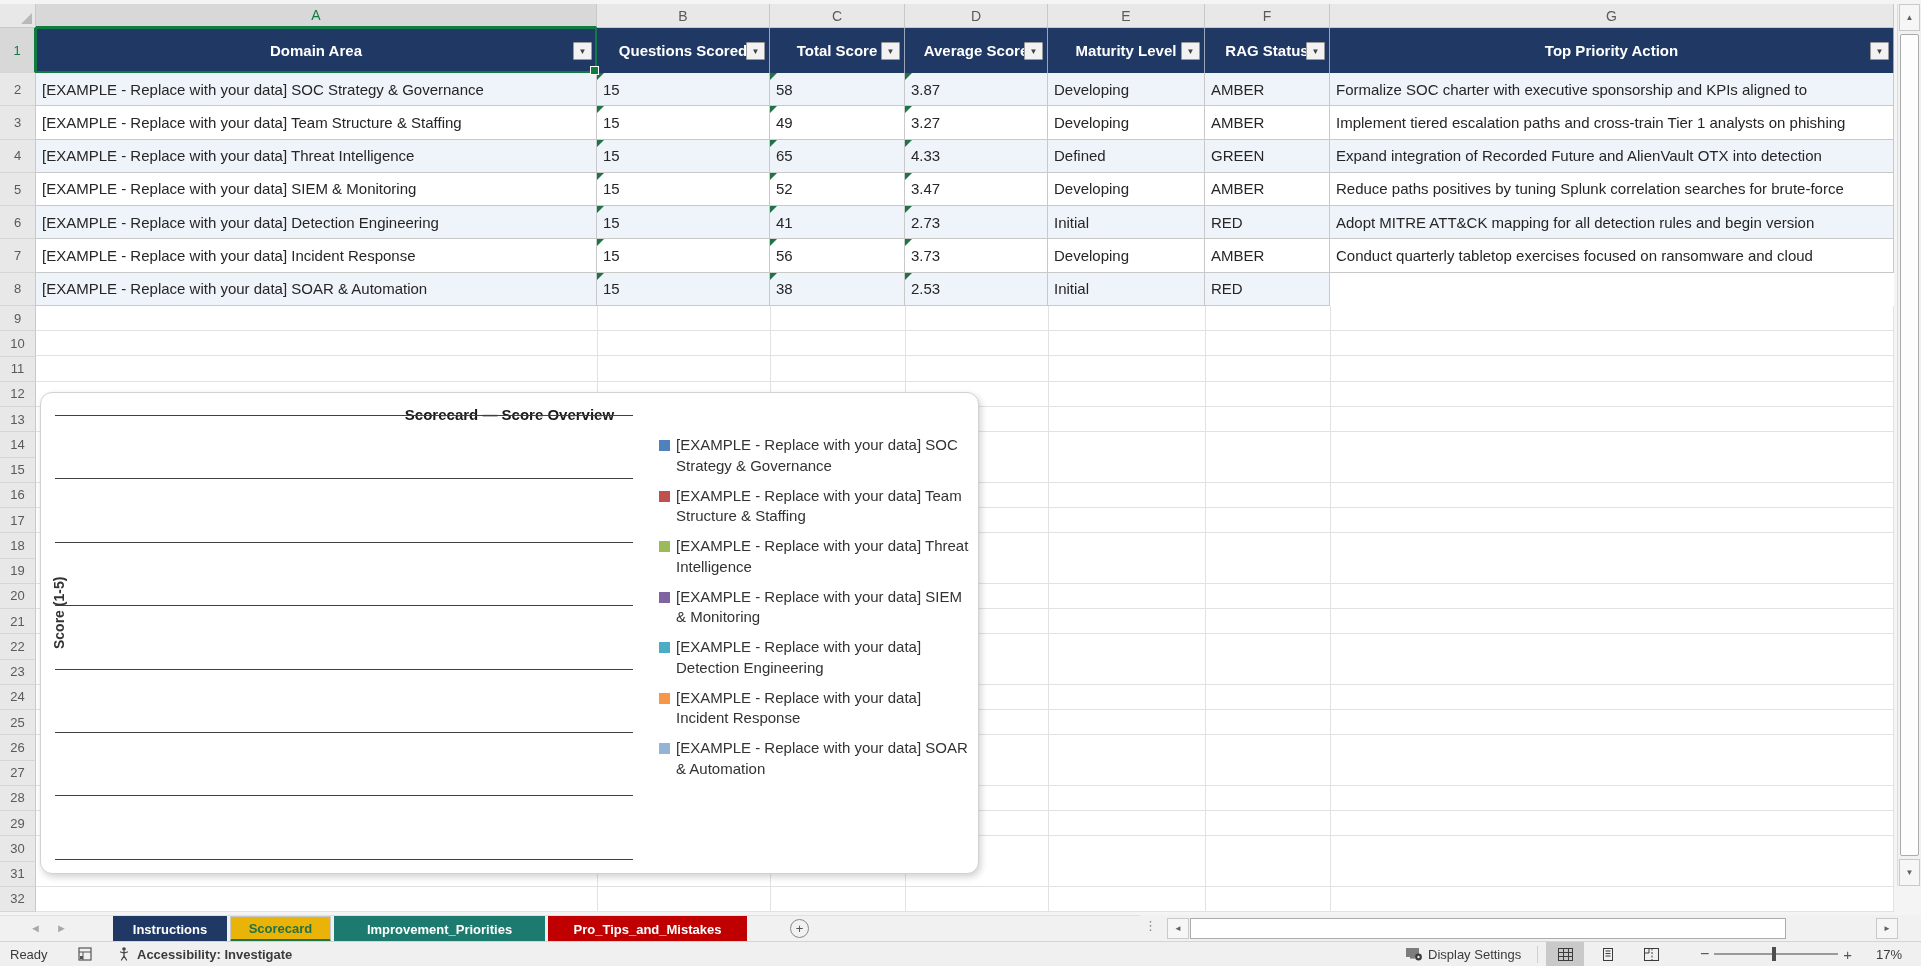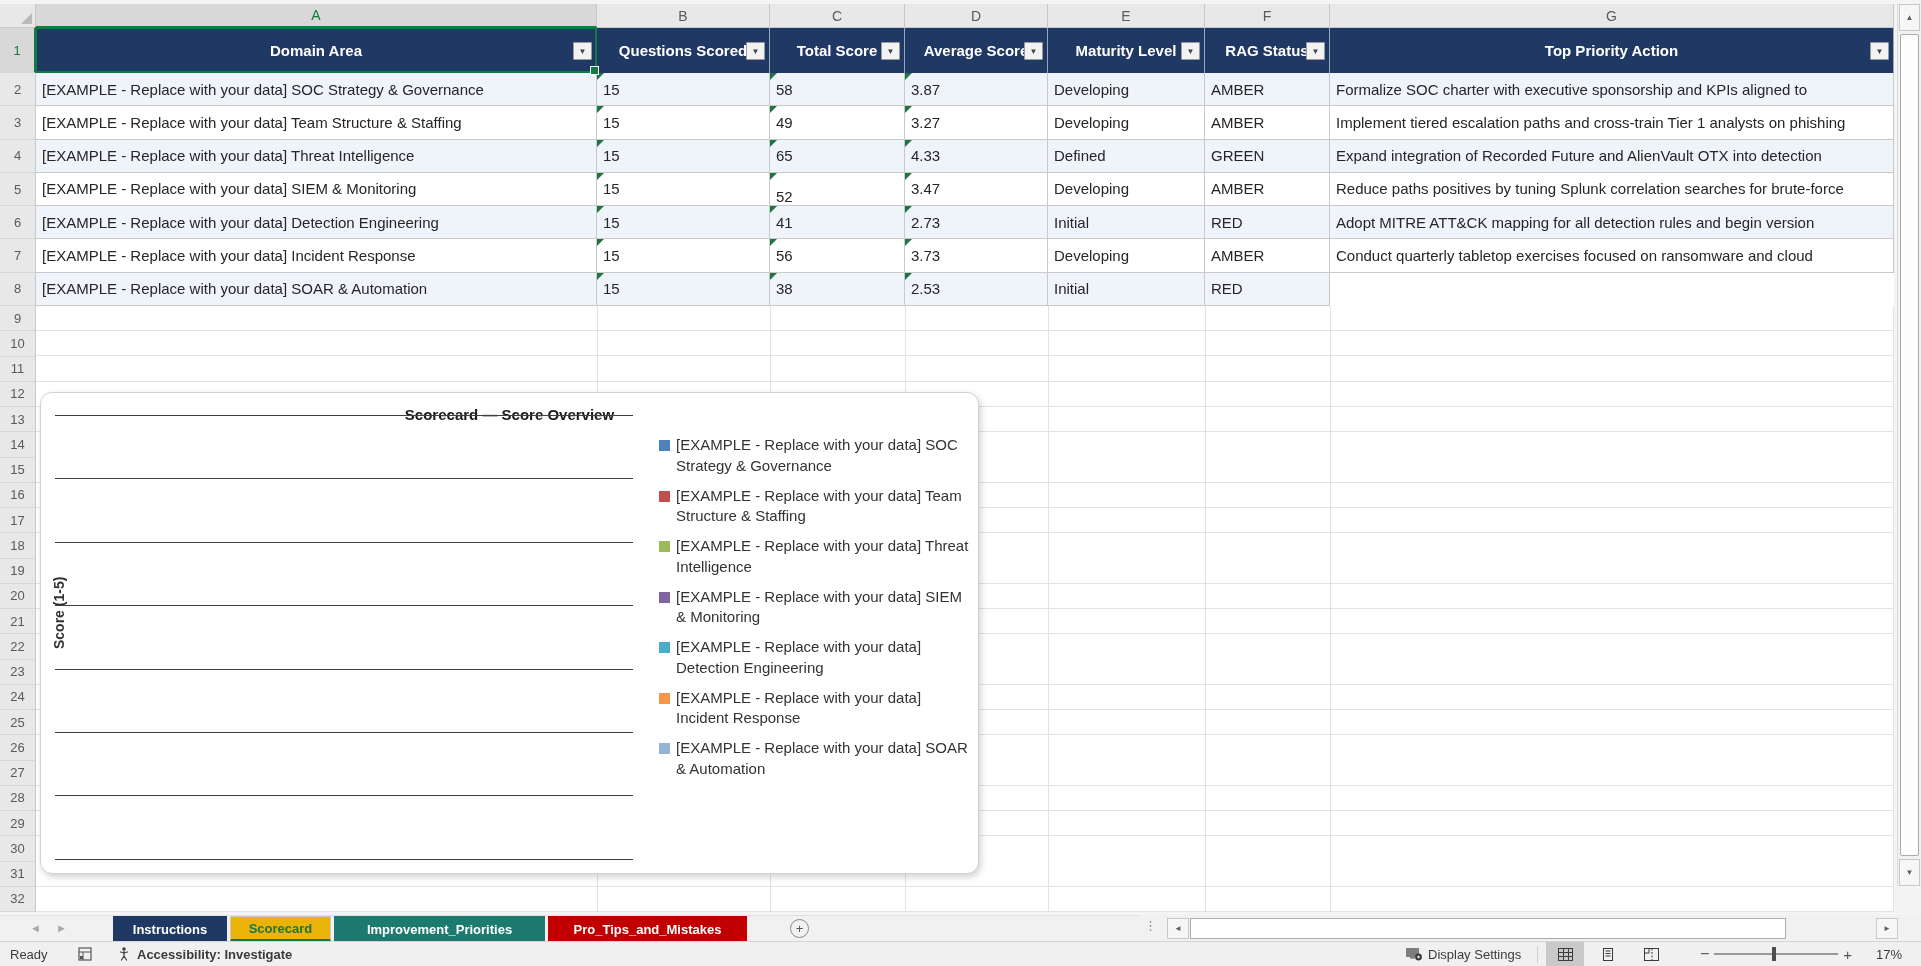--- a/index.html
+++ b/index.html
@@ -260,21 +260,21 @@
         </div>
       </div>
       <div class="t-row">
         <div class="t-cell" style="width: 561px;">
           <span>[EXAMPLE - Replace with your data] SIEM &amp; Monitoring</span>
         </div>
         <div class="t-cell" style="width: 173px;">
           <span>15</span>
           <div class="err-tri"></div>
         </div>
-        <div class="t-cell" style="width: 135px; align-items: flex-end;">
+        <div class="t-cell" style="width: 135px;">
           <span>52</span>
           <div class="err-tri"></div>
         </div>
         <div class="t-cell" style="width: 143px;">
           <span>3.47</span>
           <div class="err-tri"></div>
         </div>
         <div class="t-cell" style="width: 157px;">
           <span>Developing</span>
         </div>

